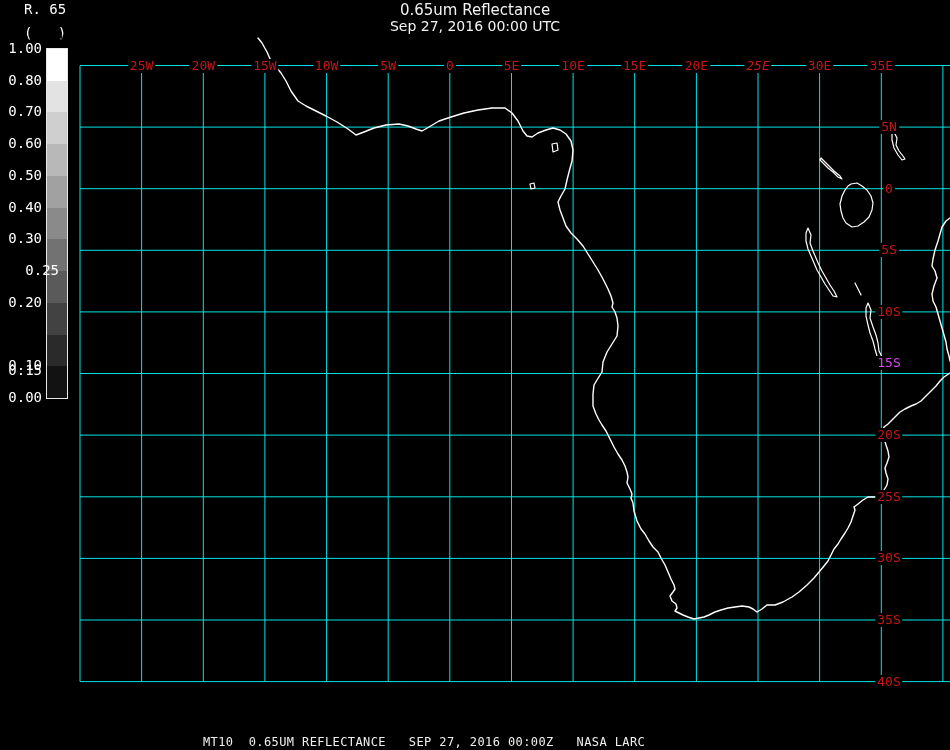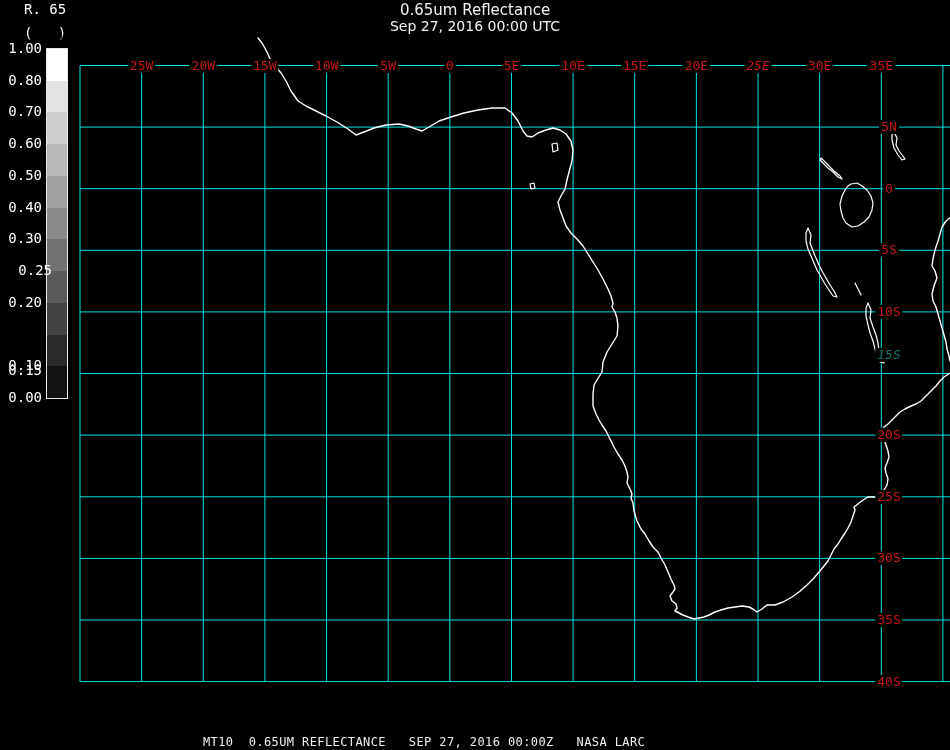--- a/index.html
+++ b/index.html
@@ -79,21 +79,21 @@
       <div class="grid-label" style="left: 573.1px; top: 65.5px; color: rgb(196, 22, 22);">10E</div>
       <div class="grid-label" style="left: 634.7px; top: 65.5px; color: rgb(196, 22, 22);">15E</div>
       <div class="grid-label" style="left: 696.4px; top: 65.5px; color: rgb(196, 22, 22);">20E</div>
       <div class="grid-label" style="left: 758px; top: 65.5px; color: rgb(196, 22, 22); font-style: italic;">25E</div>
       <div class="grid-label" style="left: 819.6px; top: 65.5px; color: rgb(196, 22, 22);">30E</div>
       <div class="grid-label" style="left: 881.3px; top: 65.5px; color: rgb(196, 22, 22);">35E</div>
       <div class="grid-label" style="left: 889px; top: 127.1px; color: rgb(196, 22, 22);">5N</div>
       <div class="grid-label" style="left: 889px; top: 188.7px; color: rgb(196, 22, 22);">0</div>
       <div class="grid-label" style="left: 889px; top: 250.3px; color: rgb(196, 22, 22);">5S</div>
       <div class="grid-label" style="left: 889px; top: 311.9px; color: rgb(196, 22, 22);">10S</div>
-      <div class="grid-label" style="left: 889px; top: 355px; color: #0f766e; font-style: italic;">15S</div>
+      <div class="grid-label" style="left: 889px; top: 363px; color: #d946ef;">15S</div>
       <div class="grid-label" style="left: 889px; top: 435.1px; color: rgb(196, 22, 22);">20S</div>
       <div class="grid-label" style="left: 889px; top: 496.8px; color: rgb(196, 22, 22);">25S</div>
       <div class="grid-label" style="left: 889px; top: 558.4px; color: rgb(196, 22, 22);">30S</div>
       <div class="grid-label" style="left: 889px; top: 620px; color: rgb(196, 22, 22);">35S</div>
       <div class="grid-label" style="left: 889px; top: 681.6px; color: rgb(196, 22, 22);">40S</div>
     </div>
 
   <div class="title-block">
     <div class="title-line1">0.65um Reflectance</div>
     <div class="title-line2">Sep 27, 2016 00:00 UTC</div>
@@ -118,21 +118,21 @@
       <div class="cb-seg" style="flex: 1 1 0%; background: rgb(18, 18, 18);"></div>
     </div>
   <div id="cb-labels" class="abs" style="left:0;top:0;">
       <div class="cb-label" style="left: 2px; top: 48px;">1.00</div>
       <div class="cb-label" style="left: 2px; top: 79.7273px;">0.80</div>
       <div class="cb-label" style="left: 2px; top: 111.455px;">0.70</div>
       <div class="cb-label" style="left: 2px; top: 143.182px;">0.60</div>
       <div class="cb-label" style="left: 2px; top: 174.909px;">0.50</div>
       <div class="cb-label" style="left: 2px; top: 206.636px;">0.40</div>
       <div class="cb-label" style="left: 2px; top: 238.364px;">0.30</div>
-      <div class="cb-label" style="left: 12px; top: 270.091px;">0.25</div>
+      <div class="cb-label" style="left: 19px; top: 270.091px;">0.25</div>
       <div class="cb-label" style="left: 2px; top: 301.818px;">0.20</div>
       <div class="cb-label" style="left: 2px; top: 333.545px; margin-top: 36px;">0.15</div>
       <div class="cb-label" style="left: 2px; top: 365.273px;">0.10</div>
       <div class="cb-label" style="left: 2px; top: 397px;">0.00</div>
     </div>
 
   <div class="footer">MT10  0.65UM REFLECTANCE   SEP 27, 2016 00:00Z   NASA LARC</div>
 
 </div>
 

